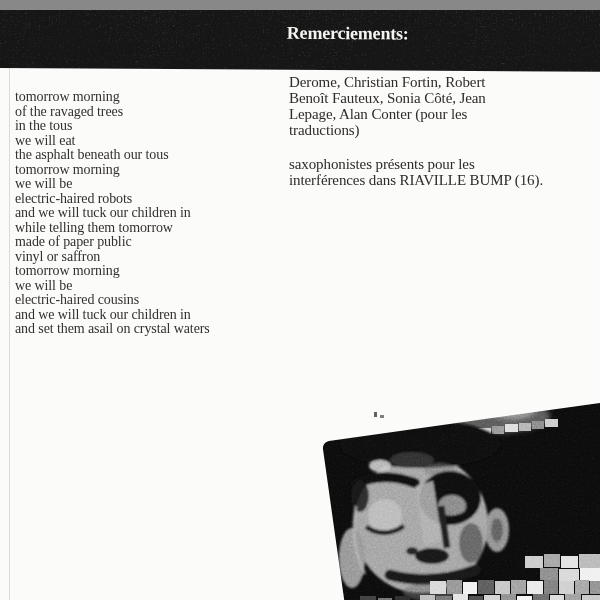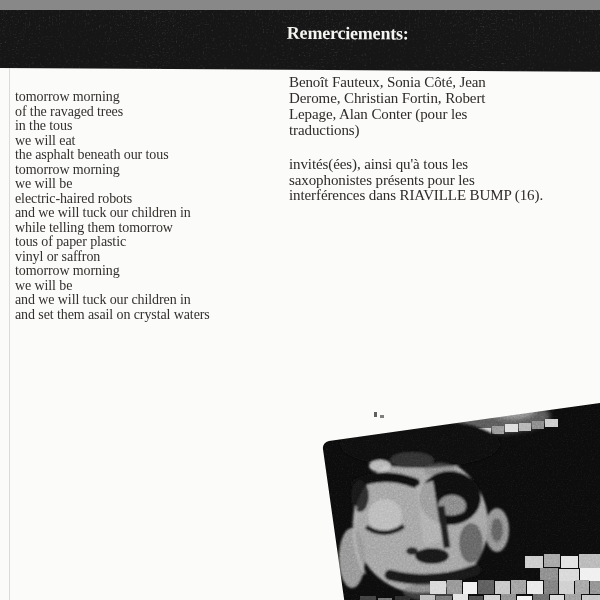--- a/index.html
+++ b/index.html
@@ -78,37 +78,37 @@
     <div>tomorrow morning</div>
     <div>of the ravaged trees</div>
     <div>in the tous</div>
     <div>we will eat</div>
     <div>the asphalt beneath our tous</div>
     <div>tomorrow morning</div>
     <div>we will be</div>
     <div>electric-haired robots</div>
     <div>and we will tuck our children in</div>
     <div>while telling them tomorrow</div>
-    <div>tous of paper plastic</div>
+    <div>made of paper public</div>
     <div>vinyl or saffron</div>
     <div>tomorrow morning</div>
     <div>we will be</div>
+    <div>electric-haired cousins</div>
     <div>and we will tuck our children in</div>
     <div>and set them asail on crystal waters</div>
   </div>
 
   <div class="credits">
     <div class="para">
+      <div>Derome, Christian Fortin, Robert</div>
       <div>Benoît Fauteux, Sonia Côté, Jean</div>
-      <div>Derome, Christian Fortin, Robert</div>
       <div>Lepage, Alan Conter (pour les</div>
       <div>traductions)</div>
     </div>
     <div class="para">
-      <div>invités(ées), ainsi qu'à tous les</div>
       <div>saxophonistes présents pour les</div>
       <div>interférences dans RIAVILLE BUMP (16).</div>
     </div>
   </div>
 
   <svg class="photo" width="300" height="232" viewBox="0 0 300 232" aria-hidden="true">
     <defs>
       <clipPath id="ph">
         <rect x="22" y="64" width="360" height="222" rx="7" transform="rotate(-8 22 64)"></rect>
       </clipPath>

